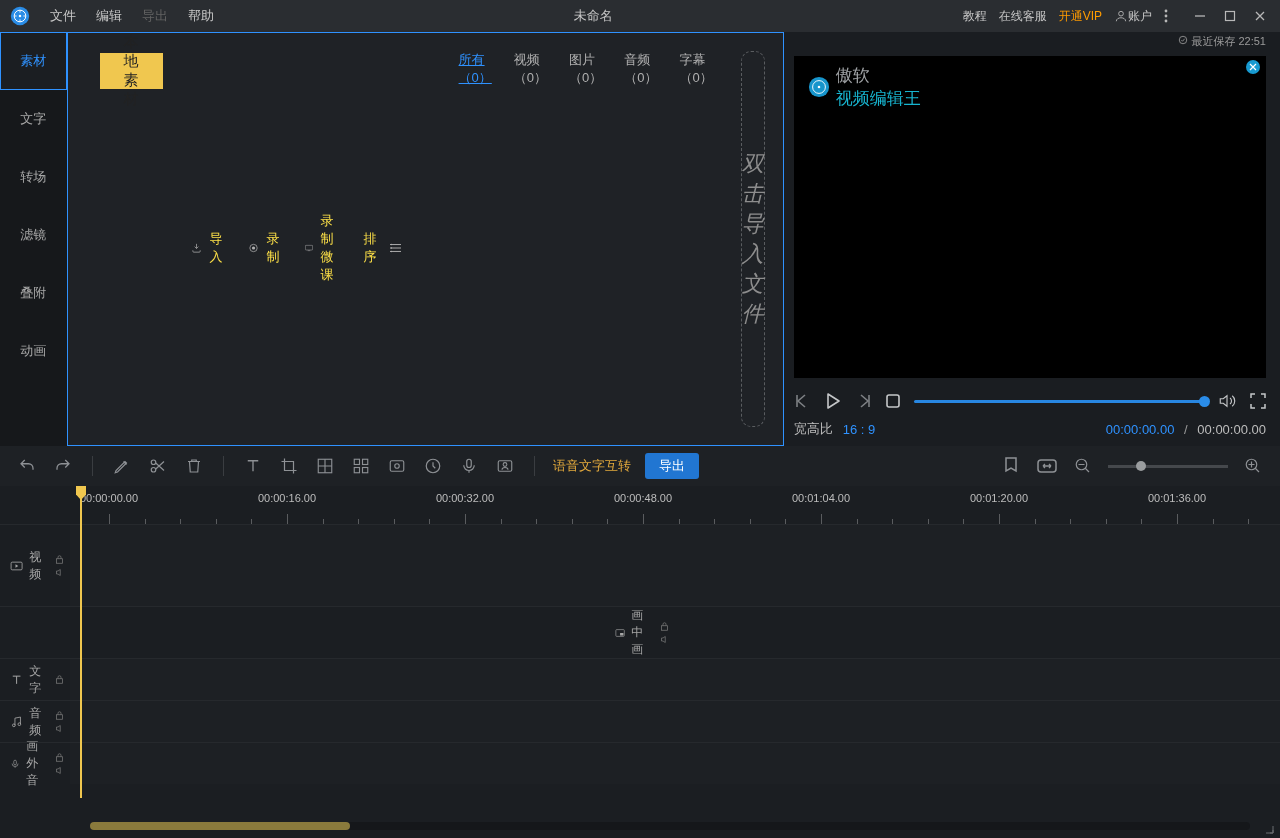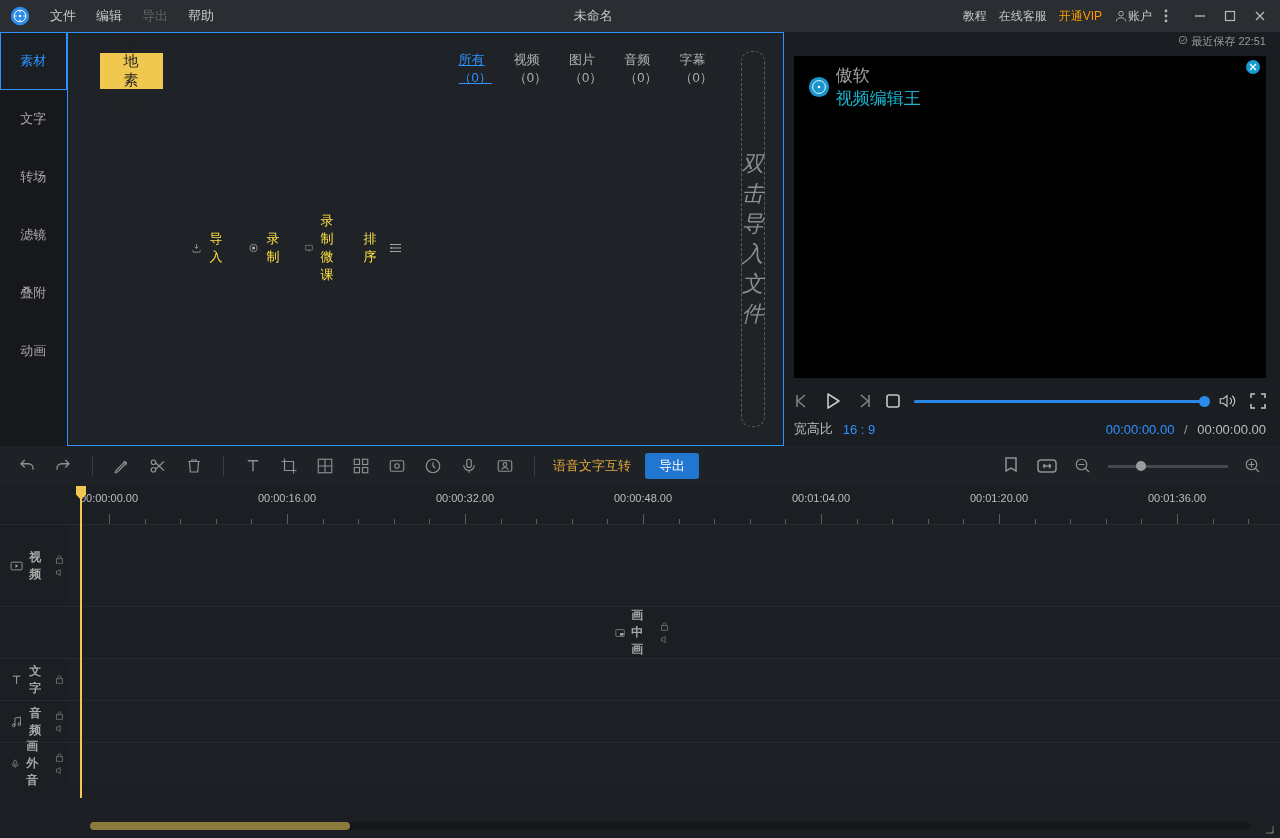--- a/index.html
+++ b/index.html
@@ -79,21 +79,21 @@
 .tick{position:absolute;bottom:0;width:1px;background:#5a5c5f;}
 .tick.major{height:10px;}
 .tick.minor{height:5px;}
 .playhead{position:absolute;left:80px;top:0;bottom:40px;width:2px;background:#f0c74f;}
 .playhead::before{content:"";position:absolute;top:0;left:-4px;width:10px;height:14px;background:#f0c74f;clip-path:polygon(0 0,100% 0,100% 60%,50% 100%,0 60%);}
 .tracks{}
 .track{display:flex;align-items:center;border-top:1px solid #26292d;}
 .track.tall{height:82px;}
 .track.mid{height:52px;flex-direction:column;}
 .track.small{height:42px;}
-.track-head{width:70px;display:flex;align-items:center;gap:6px;padding-left:10px;color:#a7a7a7;font-size:12px;font-weight:bold;}
+.track-head{width:70px;display:flex;align-items:center;gap:6px;padding-left:10px;color:#a7a7a7;font-size:12px;}
 .track-head .locks{margin-left:auto;margin-right:6px;display:flex;flex-direction:column;gap:4px;}
 .track-body{flex:1;height:100%;background:#1d2024;}
 .hscroll{position:absolute;bottom:8px;left:90px;right:30px;height:8px;background:#15171a;border-radius:4px;}
 .hscroll-thumb{position:absolute;left:0;width:260px;height:8px;background:#8a7a3c;border-radius:4px;}
 .corner{position:absolute;right:6px;bottom:4px;}
 </style>
 </head>
 <body>
 
 <div class="titlebar">

